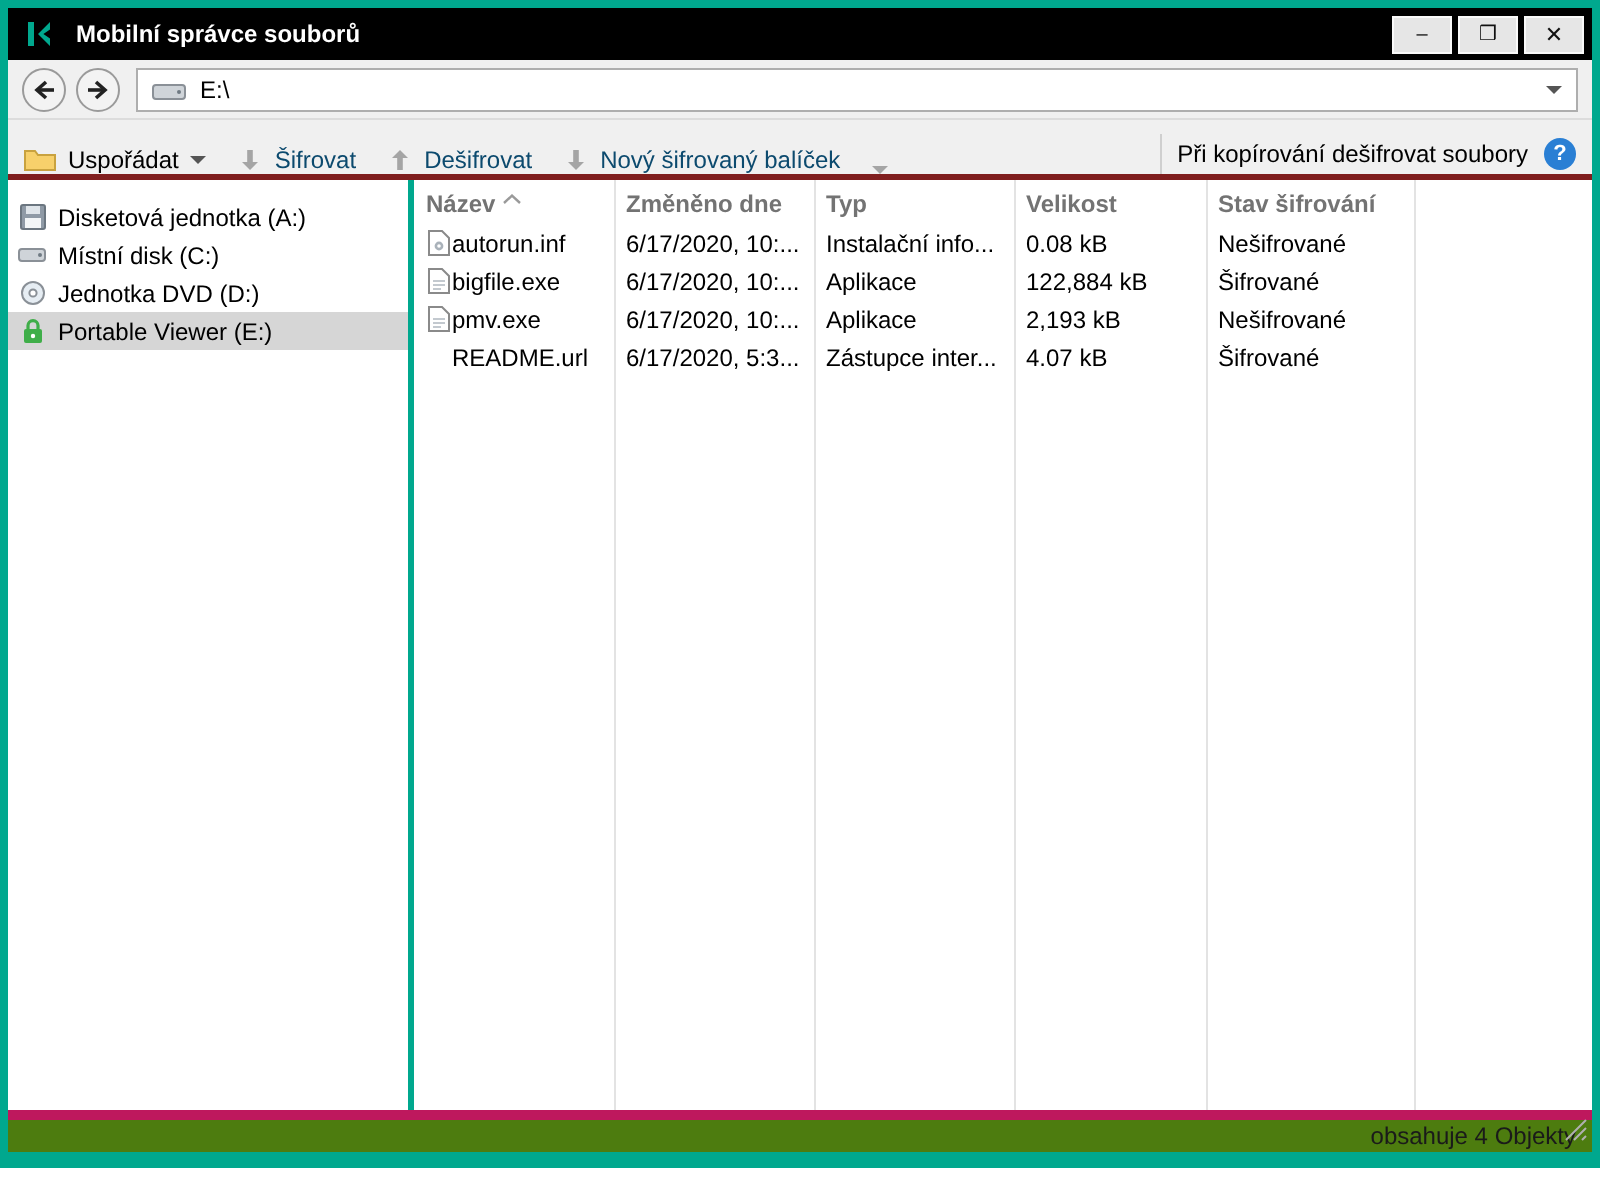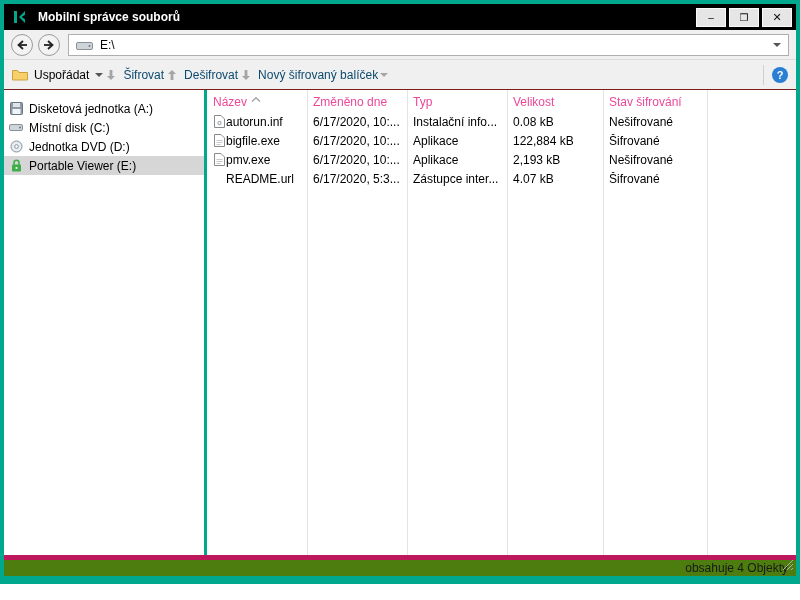--- a/index.html
+++ b/index.html
@@ -39,22 +39,22 @@
   }
   .addressbar{
     flex:1; height:22px; background:#fff; border:1px solid #aeaeae;
     display:flex; align-items:center; gap:7px; padding:0 7px; margin-left:3px;
   }
   .addressbar .addr-text{ font-size:12px; }
   .addr-chevron{ margin-left:auto; }
 
   
   .toolbar{
-    height:30px; display:flex; align-items:center; gap:2px;
-    padding:0 8px; background:#f0f0f0; border-bottom:1px solid #7f1d1d; flex:0 0 auto;
+    height:30px; display:flex; align-items:flex-end; gap:16px;
+    padding:0 8px; background:#f0f0f0; border-bottom:3px solid #7f1d1d; flex:0 0 auto;
   }
   .tool-item{ display:flex; align-items:center; gap:6px; white-space:nowrap; }
   .tool-item.disabled{ color:#0c4a6e; }
   .caret-down{ width:0; height:0; border-left:4px solid transparent; border-right:4px solid transparent; border-top:4px solid #555; display:inline-block; }
   .caret-down.gray{ border-top-color:#a5a5a5; }
   .toolbar-right{ margin-left:auto; display:flex; align-items:center; gap:8px; }
   .vsep{ width:1px; height:20px; background:#cfcfcf; }
   .info-icon{
     width:16px; height:16px; border-radius:50%; background:#2a7fd4; color:#fff;
     font-size:11px; font-weight:bold; display:flex; align-items:center; justify-content:center;
@@ -68,21 +68,21 @@
     white-space:nowrap; overflow:hidden;
   }
   .side-item.selected{ background:#d6d6d6; }
   .side-icon{ width:14px; display:flex; justify-content:center; flex:0 0 auto; }
   .divider{ width:3px; background:#00a88e; flex:0 0 auto; }
 
   .content{ flex:1 1 auto; position:relative; background:#fff; overflow:hidden; }
   .col-line{ position:absolute; top:0; bottom:0; width:1px; background:#e3e3e3; }
   .sort-caret{ position:absolute; top:1px; left:44px; }
 
-  .table-header{ display:flex; height:22px; align-items:flex-end; padding-bottom:3px; position:relative; color:#ec4899; }
+  .table-header{ display:flex; height:22px; align-items:flex-end; padding-bottom:3px; position:relative; color:#737373;font-weight:bold; }
   .hcell{ padding-left:6px; white-space:nowrap; overflow:hidden; }
   .c1{ width:100px; } .c2{ width:100px; } .c3{ width:100px; } .c4{ width:96px; } .c5{ width:104px; }
 
   .file-row{ display:flex; height:19px; align-items:center; }
   .file-row .cell{ white-space:nowrap; overflow:hidden; padding-left:6px; }
   .name-cell{ display:flex; align-items:center; gap:0; }
   .file-icon-slot{ width:13px; display:flex; justify-content:center; flex:0 0 auto; }
 
   
   .statusbar{
@@ -159,20 +159,21 @@
     <div class="tool-item disabled">
       <svg width="12" height="12" viewBox="0 0 12 12">
         <path d="M6 11 L2 7 H4.6 V1 H7.4 V7 H10 Z" fill="#a5a5a5"></path>
       </svg>
       <span>Nový šifrovaný balíček</span>
     </div>
     <span class="caret-down gray"></span>
 
     <div class="toolbar-right">
       <div class="vsep"></div>
+      <span>Při kopírování dešifrovat soubory</span>
       <div class="info-icon">?</div>
     </div>
   </div>
 
   <div class="main">
 
     <div class="sidebar">
       <div class="side-item">
         <span class="side-icon">
           <svg width="13" height="13" viewBox="0 0 13 13">

